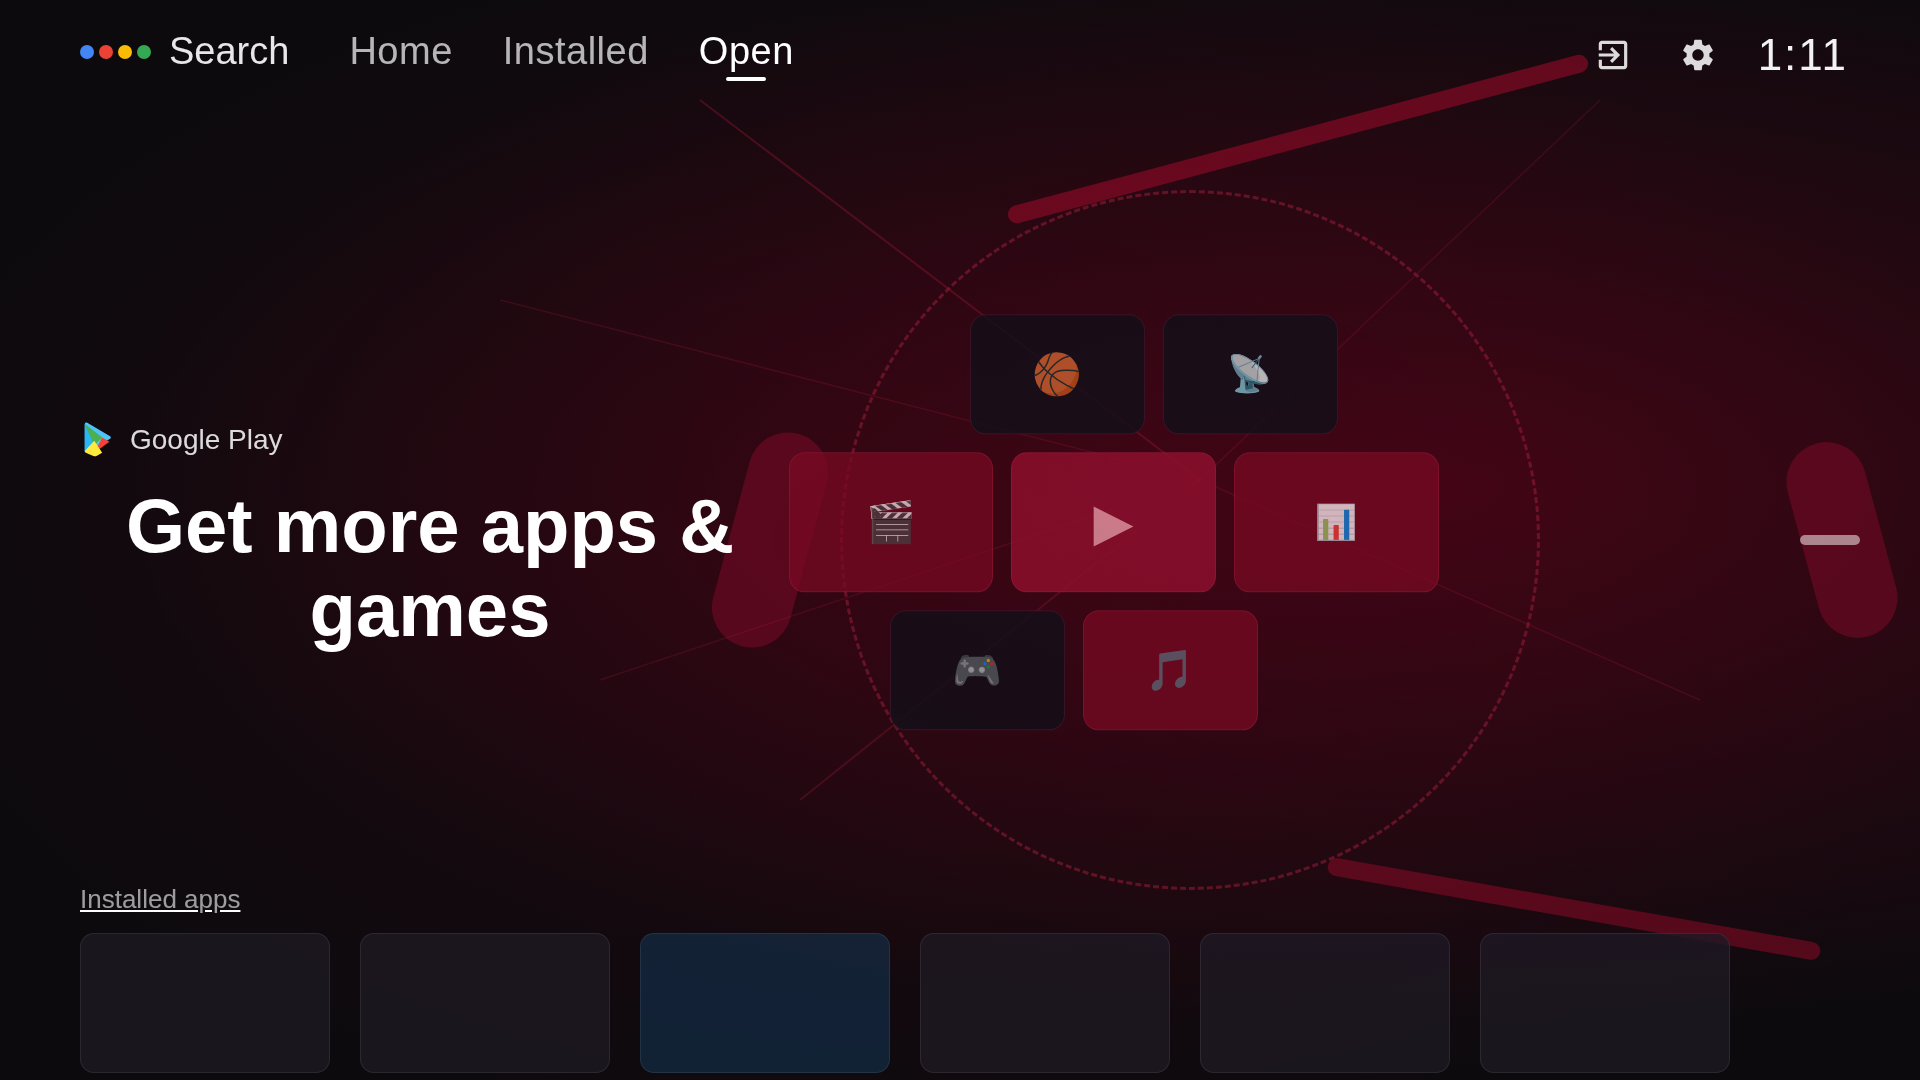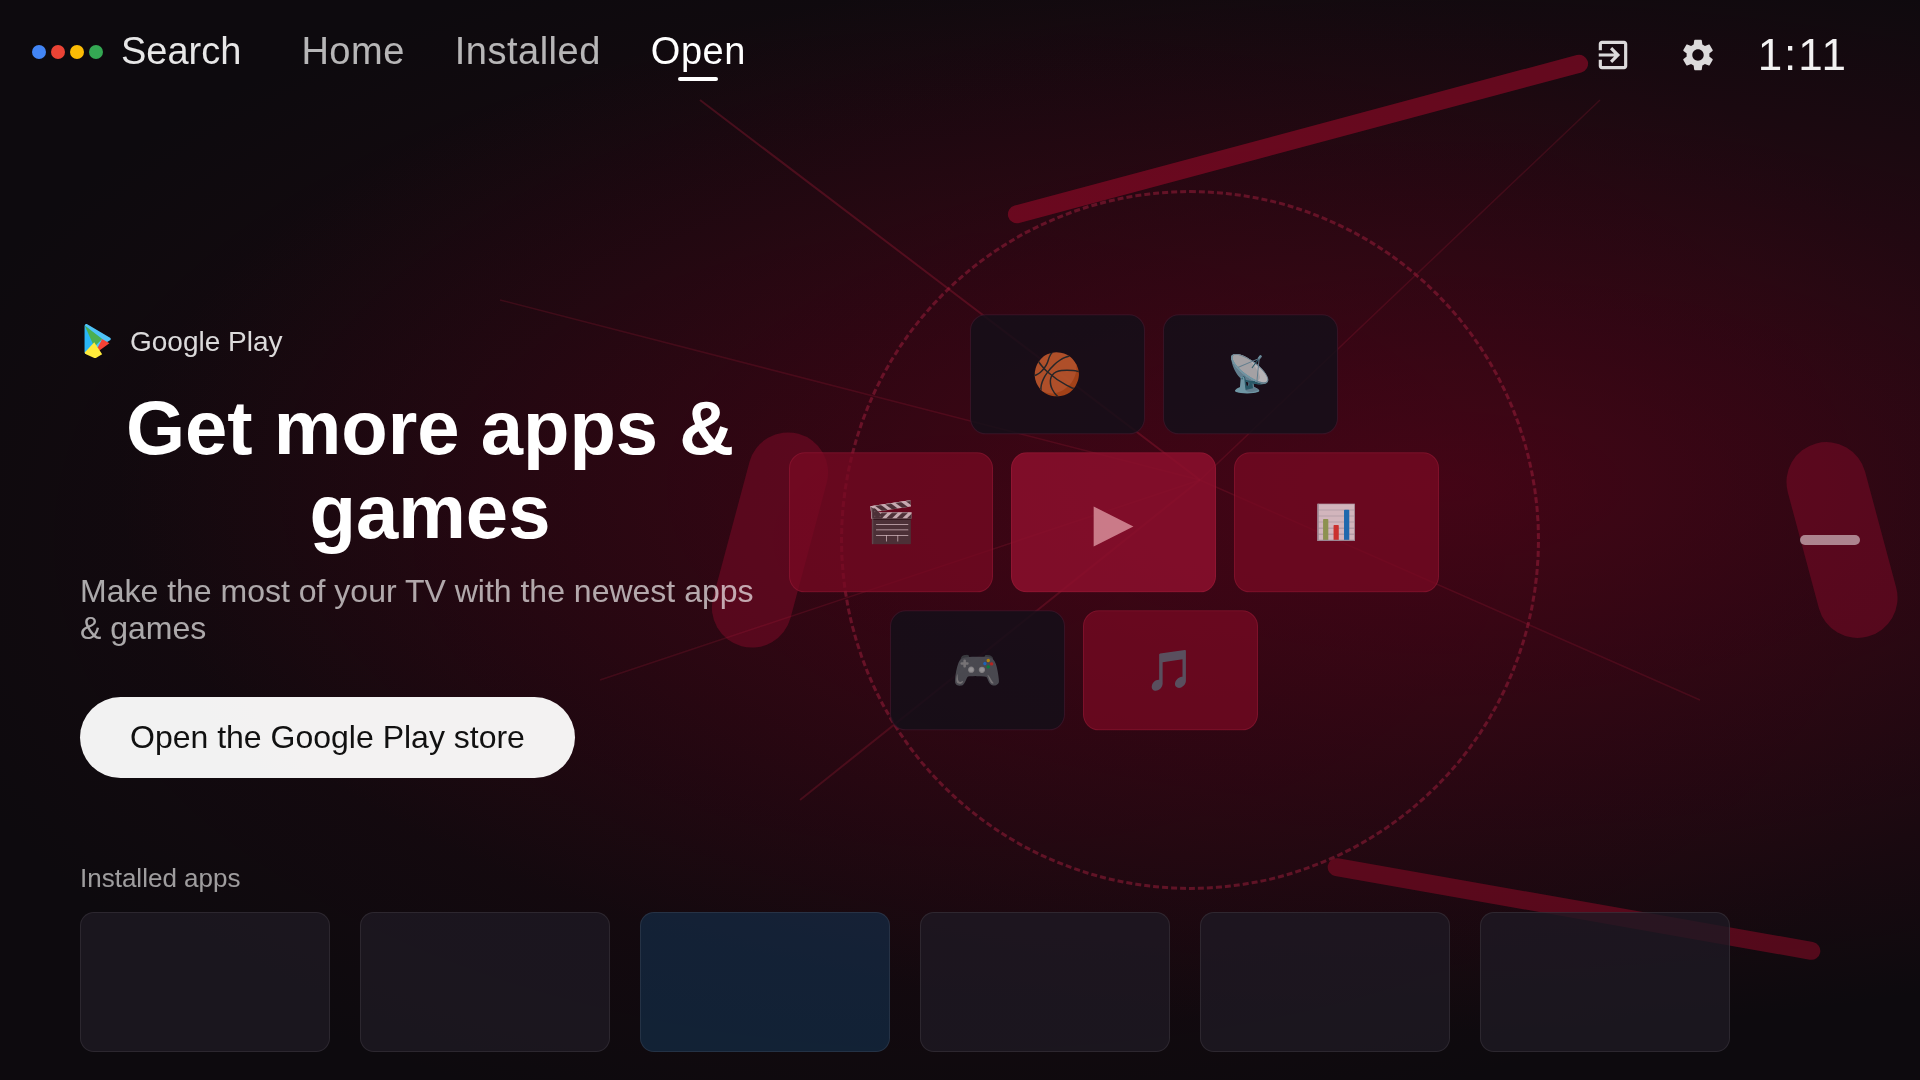--- a/index.html
+++ b/index.html
@@ -145,21 +145,21 @@
       font-size: 40px;
       color: rgba(200, 120, 140, 0.7);
     }
 
     
     nav {
       position: relative;
       z-index: 10;
       display: flex;
       align-items: center;
-      padding: 30px 32px;
+      padding: 30px 80px;
       gap: 50px;
     }
 
     .google-dots {
       display: flex;
       gap: 5px;
       margin-right: 10px;
     }
 
     .dot {
@@ -300,21 +300,22 @@
       display: inline-block;
     }
 
     
     .installed-section {
       position: absolute;
       bottom: 0;
       left: 80px;
       right: 80px;
       z-index: 5;
-      padding-bottom: 28px;
+      padding-bottom: 7px;
+      text-decoration: underline;
     }
 
     .section-label {
       font-size: 26px;
       color: rgba(255,255,255,0.6);
       margin-bottom: 18px;
       font-weight: 400;
     }
 
     .installed-apps-row {
@@ -450,23 +451,21 @@
       <path d="M3 20.5v-17c0-.83.94-1.3 1.6-.8l14.4 8.5c.6.36.6 1.24 0 1.6L4.6 21.3C3.94 21.8 3 21.33 3 20.5z" fill="#4FC3F7"></path>
       <path d="M3 3.5L14 12 3 20.5V3.5z" fill="#29B6F6"></path>
       <path d="M3 3.5l11 8.5-5 5L3 3.5z" fill="#4CAF50"></path>
       <path d="M14 12l4.6 2.7L9 21.6 14 12z" fill="#F44336"></path>
       <path d="M3 20.5L9 14l5 7.6-4.4 2.6C3.94 21.8 3 21.33 3 20.5z" fill="#FFEB3B"></path>
     </svg>
     <span class="play-logo-text">Google Play</span>
   </div>
 
   <h1 class="main-title">Get more apps &amp; games</h1>
-  <p class="main-subtitle">Make the most of your TV with the newest apps &amp; games</p>
-
-  <button class="cta-button">Open the Google Play store</button>
+
 </div>
 
 <div class="scroll-indicator"></div>
 
 <div class="installed-section">
   <div class="section-label">Installed apps</div>
   <div class="installed-apps-row">
     <div class="installed-app-tile"></div>
     <div class="installed-app-tile"></div>
     <div class="installed-app-tile highlight"></div>

